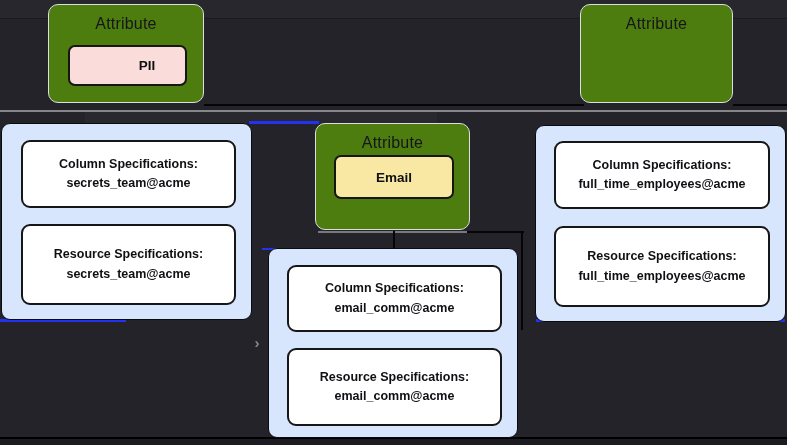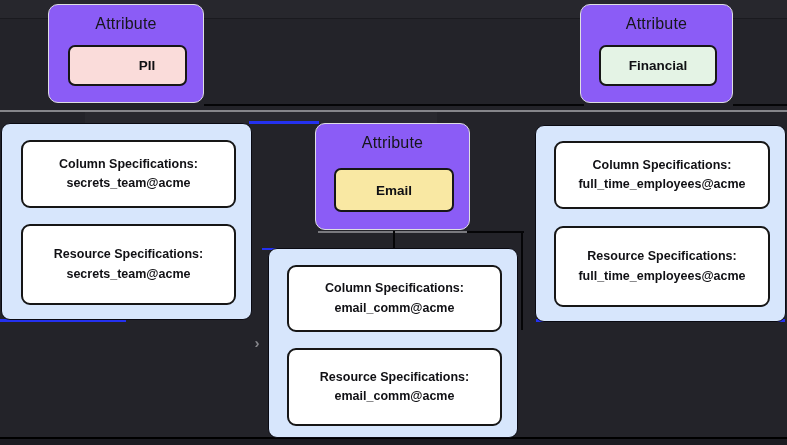--- a/index.html
+++ b/index.html
@@ -27,21 +27,21 @@
   .line-black-v{left:521px;top:233px;width:2px;height:97px;background:#050507;}
   .line-black-bottom{left:0;top:437px;width:787px;height:2px;background:#000;}
   .band-bottom{left:0;top:439px;width:787px;height:6px;background:#1b1b21;}
   .arrow-glyph{
     left:249px;top:334px;width:16px;height:18px;
     color:#85858a;font-size:15px;font-weight:bold;line-height:18px;text-align:center;
   }
   
   .attr-node{
     position:absolute;z-index:3;
-    background:#8b5cf6;border:1px solid #dedee2;border-radius:10px;
+    background:#4d7c0f;border:1px solid #dedee2;border-radius:10px;
     box-sizing:border-box;text-align:center;
   }
   .attr-title{
     margin-top:10px;font-size:16px;color:#16161a;letter-spacing:.2px;
   }
   .attr-chip{
     position:absolute;box-sizing:border-box;
     border:2px solid #161616;border-radius:7px;
     display:flex;align-items:center;justify-content:center;
     font-size:13.5px;font-weight:bold;color:#101014;
@@ -83,28 +83,25 @@
 
 <div class="attr-node" style="left:48px;top:4px;width:156px;height:99px;">
   <div class="attr-title">Attribute</div>
   <div class="attr-chip" style="left:19px;top:40px;width:119px;height:41px;background:#fadcda;padding-left:39px;">
     <span>PII</span>
   </div>
 </div>
 
 <div class="attr-node" style="left:580px;top:4px;width:153px;height:99px;">
   <div class="attr-title">Attribute</div>
-  <div class="attr-chip" style="left:18px;top:40px;width:118px;height:41px;background:#e4f3e5;">
-    <span>Financial</span>
-  </div>
 </div>
 
 <div class="attr-node" style="left:315px;top:123px;width:155px;height:107px;">
   <div class="attr-title">Attribute</div>
-  <div class="attr-chip" style="left:18px;top:44px;width:120px;height:44px;background:#f9e8a3;">
+  <div class="attr-chip" style="left:18px;top:31px;width:120px;height:44px;background:#f9e8a3;">
     <span>Email</span>
   </div>
 </div>
 
 <div class="cluster" style="left:1px;top:123px;width:251px;height:197px;">
   <div class="spec-box" style="left:19px;top:16px;width:215px;height:68px;">
     <span>Column Specifications:</span>
     <span>secrets_team@acme</span>
   </div>
   <div class="spec-box" style="left:19px;top:100px;width:215px;height:81px;">

